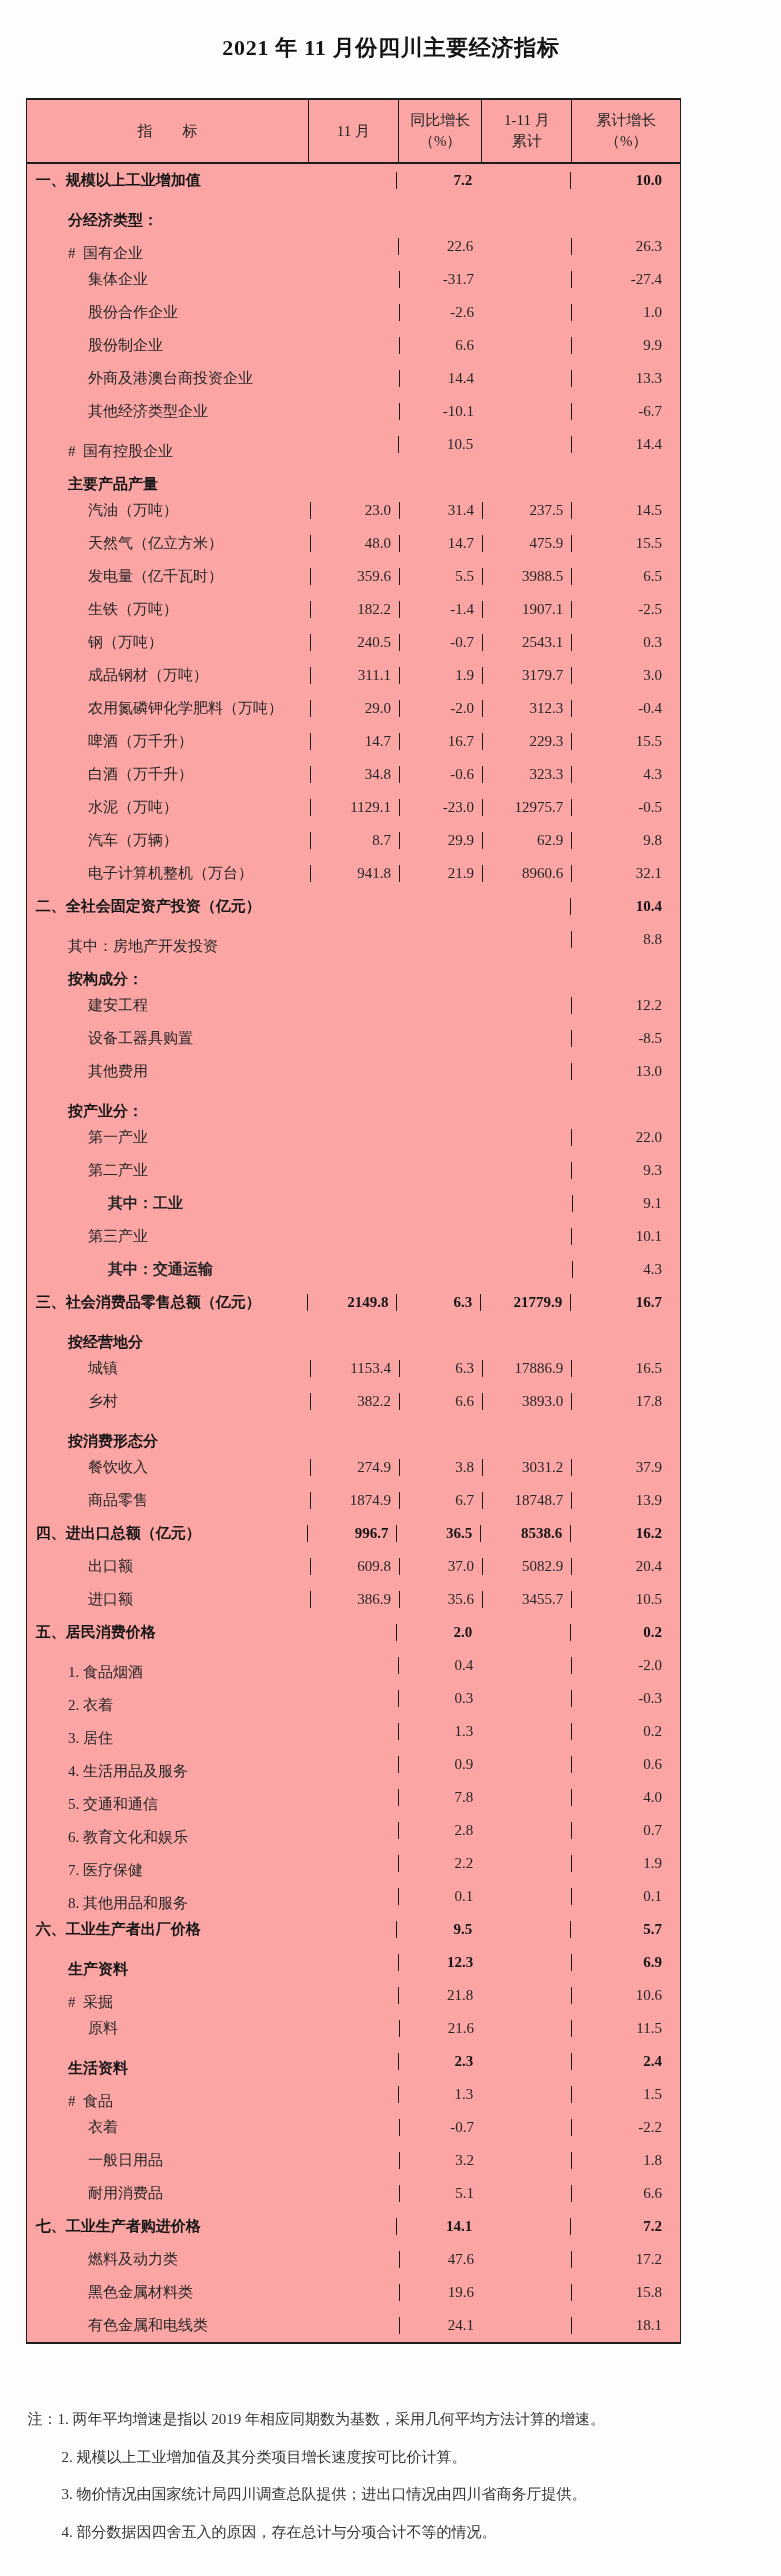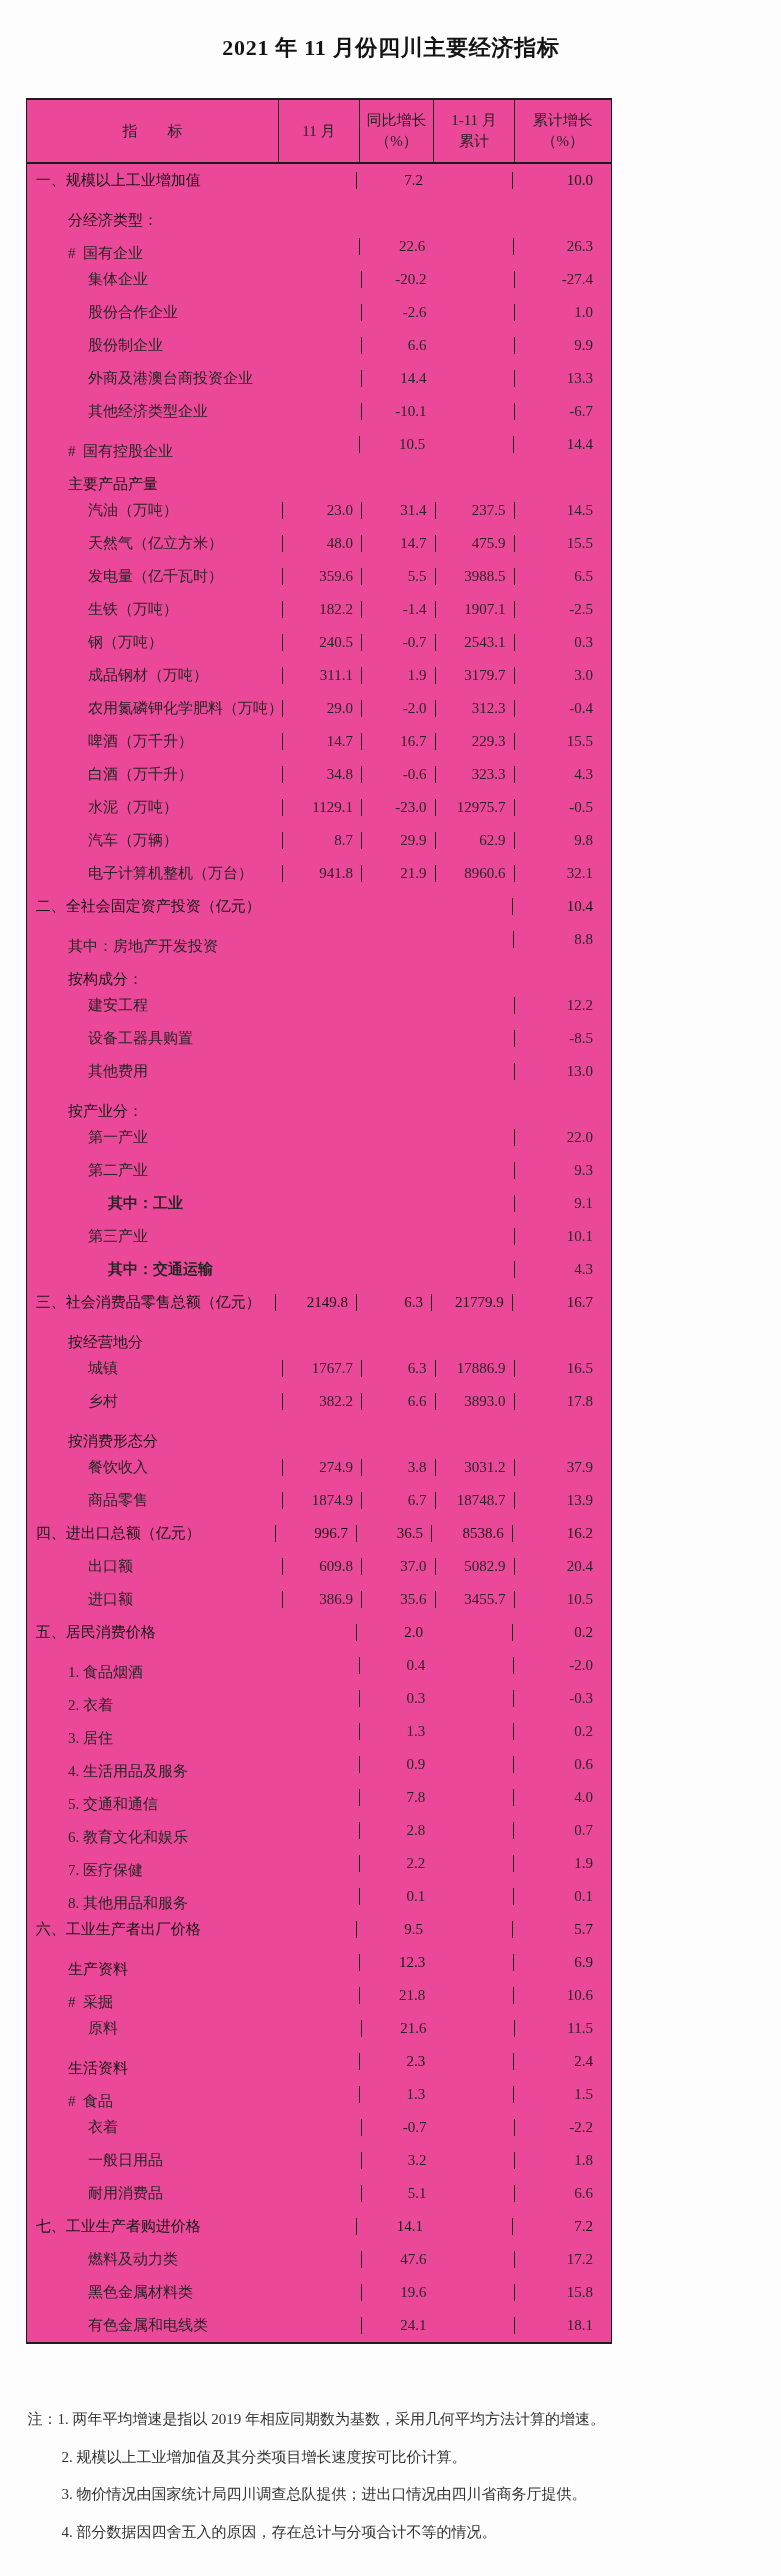--- a/index.html
+++ b/index.html
@@ -12,44 +12,44 @@
     overflow:hidden;
   }
   .page { position:absolute; inset:0; background:#fdfdfd; }
   .title {
     position:absolute; top:33px; left:0; width:100%;
     margin:0; text-align:center;
     font-size:22px; font-weight:bold; letter-spacing:0.7px;
     color:#141414;
   }
   .table {
-    position:absolute; left:26px; top:98px; width:586px;
+    position:absolute; left:26px; top:98px; width:655px;
     box-sizing:border-box;
     border:1.4px solid #1c1c1c;
     border-top-width:2.9px; border-bottom-width:2.9px;
-    background:#ec4899;
+    background:#fca5a5;
   }
   .thead {
     display:flex; height:62px;
     border-bottom:2.2px solid #1c1c1c;
   }
   .cell { box-sizing:border-box; }
   .c0 { width:313px; }
   .c1 { width:100px; border-left:1.4px solid #1c1c1c; }
   .c2 { width:93px; border-left:1.4px solid #1c1c1c; }
   .c3 { width:100px; border-left:1.4px solid #1c1c1c; }
   .c4 { width:121px; border-left:1.4px solid #1c1c1c; }
   .hc {
     display:flex; flex-direction:column;
     align-items:center; justify-content:center;
     font-size:15px; line-height:21px; color:#242424;
   }
   .tbody { }
   .row { display:flex; height:33px; align-items:center; font-size:15px; color:#262626; }
-  .row.bold { font-weight:normal; color:#161616; }
+  .row.bold { font-weight:bold; color:#161616; }
   .label { white-space:pre; overflow:hidden; }
   .ind0 { padding-left:8.7px; }
   .ind1 { padding-left:41px;margin-top:14px; }
   .ind2 { padding-left:61px; }
   .ind3 { padding-left:81px;font-weight:bold; }
   .num { text-align:right; padding-right:8px; }
   .num.c4 { padding-right:18px; }
   .notes {
     position:absolute; left:27.5px; top:2410px; width:727px;
     font-size:15px; line-height:19.5px; color:#333;
@@ -104,21 +104,21 @@
         <div class="row">
           <div class="cell c0 label ind1">#  国有企业</div>
           <div class="cell c1 num"></div>
           <div class="cell c2 num">22.6</div>
           <div class="cell c3 num"></div>
           <div class="cell c4 num">26.3</div>
         </div>
         <div class="row">
           <div class="cell c0 label ind2">集体企业</div>
           <div class="cell c1 num"></div>
-          <div class="cell c2 num">-20.2</div>
+          <div class="cell c2 num">-31.7</div>
           <div class="cell c3 num"></div>
           <div class="cell c4 num">-27.4</div>
         </div>
         <div class="row">
           <div class="cell c0 label ind2">股份合作企业</div>
           <div class="cell c1 num"></div>
           <div class="cell c2 num">-2.6</div>
           <div class="cell c3 num"></div>
           <div class="cell c4 num">1.0</div>
         </div>
@@ -334,21 +334,21 @@
         </div>
         <div class="row bold">
           <div class="cell c0 label ind1">按经营地分</div>
           <div class="cell c1 num"></div>
           <div class="cell c2 num"></div>
           <div class="cell c3 num"></div>
           <div class="cell c4 num"></div>
         </div>
         <div class="row">
           <div class="cell c0 label ind2">城镇</div>
-          <div class="cell c1 num">1767.7</div>
+          <div class="cell c1 num">1153.4</div>
           <div class="cell c2 num">6.3</div>
           <div class="cell c3 num">17886.9</div>
           <div class="cell c4 num">16.5</div>
         </div>
         <div class="row">
           <div class="cell c0 label ind2">乡村</div>
           <div class="cell c1 num">382.2</div>
           <div class="cell c2 num">6.6</div>
           <div class="cell c3 num">3893.0</div>
           <div class="cell c4 num">17.8</div>

